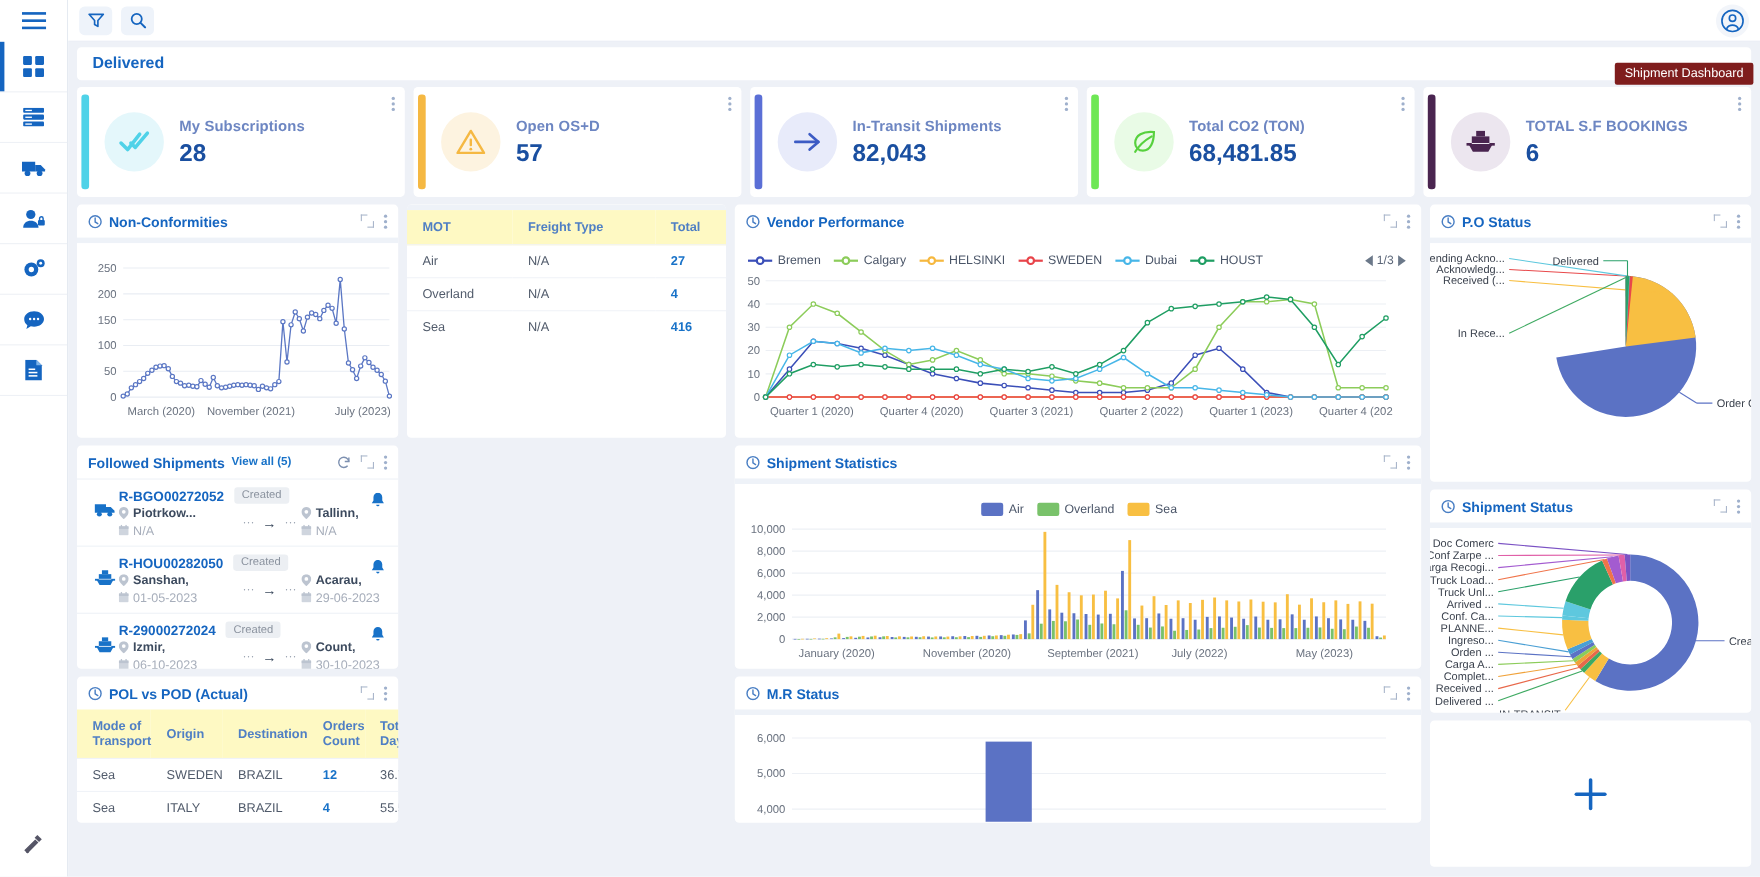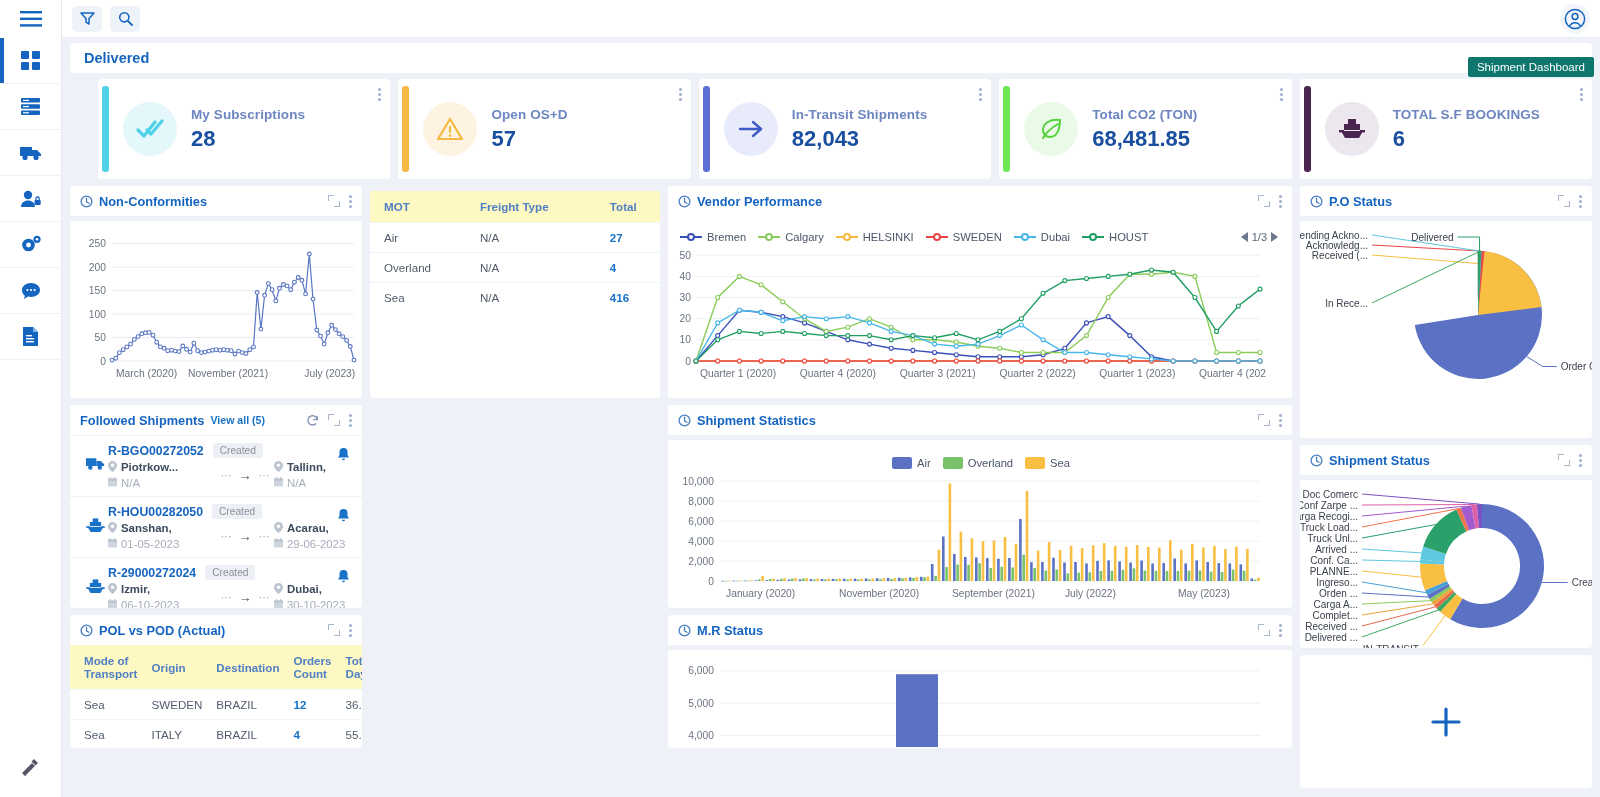--- a/index.html
+++ b/index.html
@@ -26,24 +26,24 @@
   .topbar { height:38px; background:#fff; display:flex; align-items:center; padding:0 10px; border-bottom:1px solid #e8ecf3; }
   .tool-btn { width:30px; height:26px; border-radius:5px; background:#eef3fa; display:flex; align-items:center; justify-content:center; margin-right:8px; cursor:pointer; }
   .topbar-spacer { flex:1; }
   .avatar-btn { width:30px; height:30px; border-radius:50%; background:#f2f5fa; display:flex; align-items:center; justify-content:center; cursor:pointer; }
 
   .content { flex:1; background:#eef1f7; overflow:hidden; position:relative; padding:0 8px 0 8px; }
 
   
   .titlebar { background:#fff; border-radius:4px; height:30px; display:flex; align-items:center; padding:0 14px; margin:5px 0 6px 0; position:relative; }
   .titlebar h1 { font-size:14.5px; color:#1565c0; font-weight:bold; }
-  .db-chip { position:absolute; right:6px; top:19px; background:#0f766e; color:#fff; font-size:11.5px; padding:4px 9px; border-radius:2px; white-space:nowrap; z-index:5; }
+  .db-chip { position:absolute; right:6px; top:19px; background:#7f1d1d; color:#fff; font-size:11.5px; padding:4px 9px; border-radius:2px; white-space:nowrap; z-index:5; }
 
   
-  .kpi-row { display:flex; gap:8px; margin-bottom:7px;margin-left:28px; }
+  .kpi-row { display:flex; gap:8px; margin-bottom:7px; }
   .kpi { flex:1; background:#fff; border-radius:4px; height:100px; display:flex; align-items:center; position:relative; overflow:hidden; }
   .kpi-bar { width:7px; align-self:stretch; border-radius:3px; margin:7px 0 7px 4px; flex:0 0 7px;}
   .kpi-ico { width:54px; height:54px; border-radius:50%; display:flex; align-items:center; justify-content:center; margin:0 14px 0 14px; flex:0 0 54px; }
   .kpi-text { display:flex; flex-direction:column; }
   .kpi-label { font-size:13.5px; color:#6d86c2; font-weight:bold; letter-spacing:.1px; }
   .kpi-value { font-size:22px; color:#1a4fa0; font-weight:bold; margin-top:4px; }
   .dots { position:absolute; right:9px; top:9px; cursor:pointer; display:flex; flex-direction:column; gap:2px; align-items:center; }
   .dots i { width:3px; height:3px; background:#9fb0cc; border-radius:50%; display:block; }
 
   
@@ -594,21 +594,21 @@
                           <span>06-10-2023</span>
                         </div>
                       </div>
                       <div class="fs-arrow">···&nbsp;<span style="font-size:13px;color:#3c4a5e">→</span>&nbsp;···</div>
                       <div class="fs-leg">
                         <div class="fs-line">
                           <svg width="9" height="11" viewBox="0 0 9 11">
                             <path d="M4.5 0C2 0 0 2 0 4.4 0 7.4 4.5 11 4.5 11S9 7.4 9 4.4C9 2 7 0 4.5 0z" fill="#bcc4d0"></path>
                             <circle cx="4.5" cy="4.3" r="1.7" fill="#fff"></circle>
                           </svg>
-                          <span>Dubai,</span>
+                          <span>Count,</span>
                         </div>
                         <div class="fs-line sub">
                           <svg width="9" height="10" viewBox="0 0 10 11">
                             <rect x="0" y="1.6" width="10" height="9" rx="1" fill="#cfd5de"></rect>
                             <rect x="0" y="1.6" width="10" height="2.6" fill="#bcc4d0"></rect>
                             <rect x="2" y="0" width="1.3" height="3" fill="#bcc4d0"></rect>
                             <rect x="6.7" y="0" width="1.3" height="3" fill="#bcc4d0"></rect>
                           </svg>
                           <span>30-10-2023</span>
                         </div>

